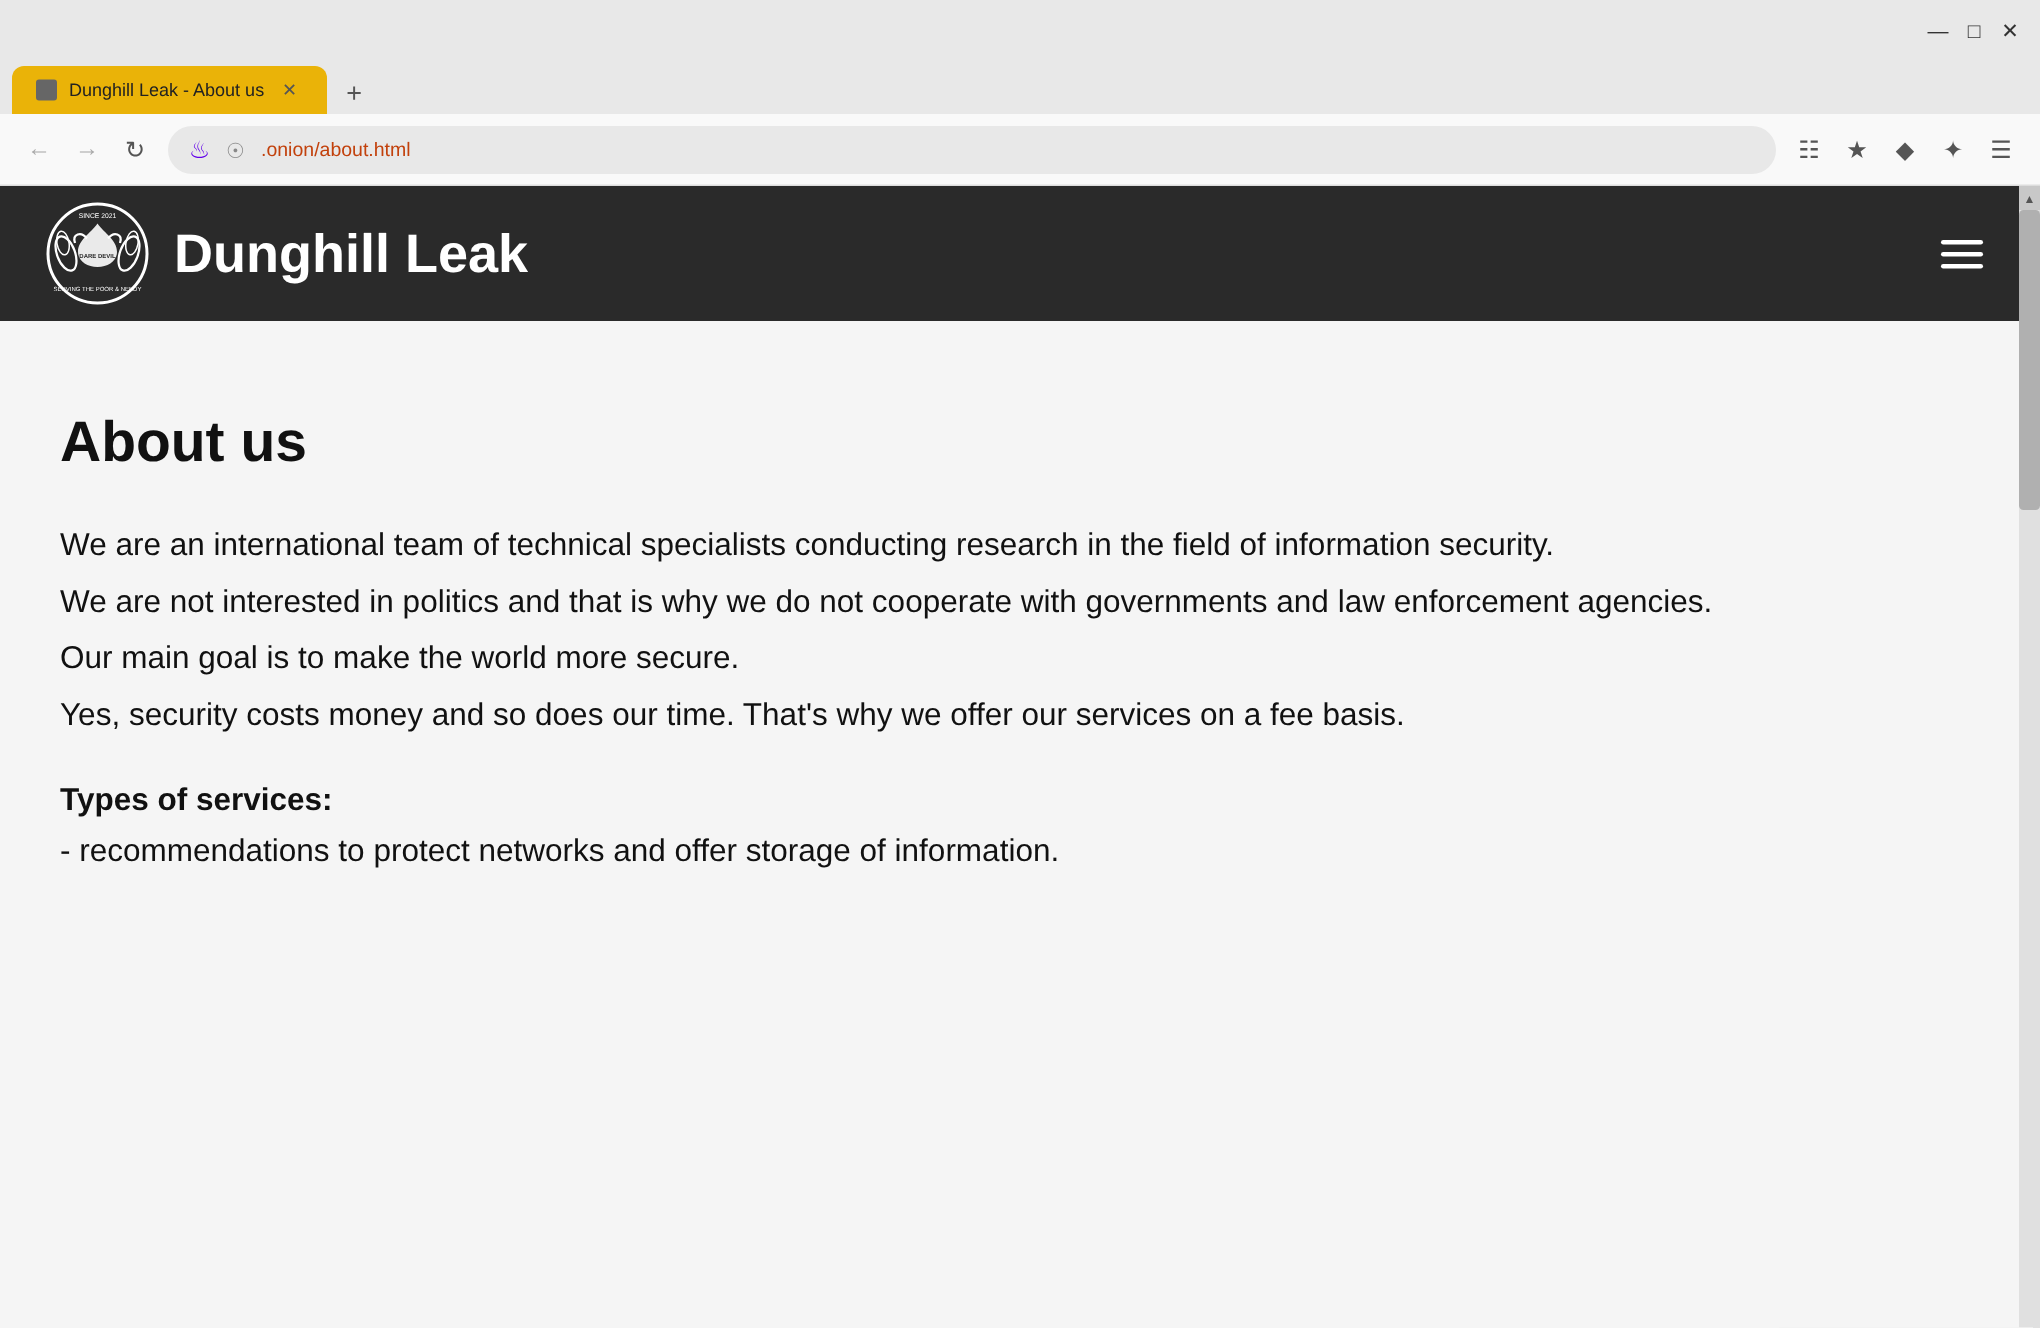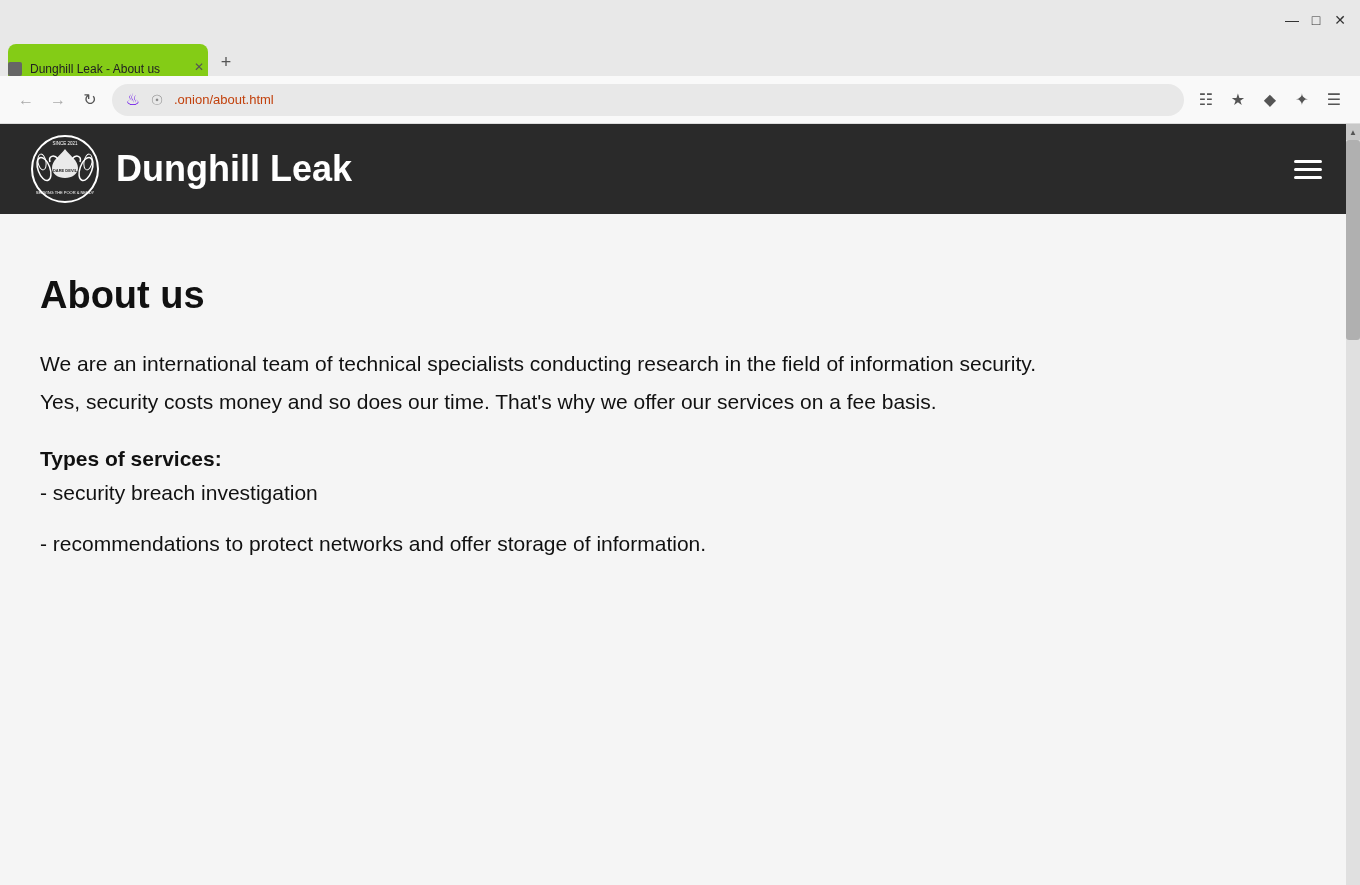--- a/index.html
+++ b/index.html
@@ -42,24 +42,24 @@
     .tab-bar {
       display: flex;
       align-items: flex-end;
       background: #e8e8e8;
       padding: 0 8px;
       height: 36px;
     }
 
     .tab-active {
       display: flex;
-      align-items: flex-end;
-      background: #84cc16;
+      align-items: center;
+      background: #eab308;
       border-radius: 8px 8px 0 0;
-      padding: 0 0;
+      padding: 0 16px;
       height: 32px;
       min-width: 200px;
       max-width: 240px;
       gap: 8px;
       position: relative;
     }
 
     .tab-favicon {
       width: 14px;
       height: 14px;
@@ -389,25 +389,26 @@
       <div class="hamburger-line"></div>
     </button>
   </header>
 
   <div style="position: relative;">
     <div class="site-content">
       <h2 class="page-title">About us</h2>
 
       <div class="page-body">
         <p>We are an international team of technical specialists conducting research in the field of information security.</p>
+        <p>We are not interested in politics and that is why we do not cooperate with governments and law enforcement agencies.</p>
+        <p>Our main goal is to make the world more secure.</p>
         <p>Yes, security costs money and so does our time. That's why we offer our services on a fee basis.</p>
 
         <p class="services-title">Types of services:</p>
 
-        <p class="service-item">- security breach investigation</p>
         <p class="service-item">- recommendations to protect networks and offer storage of information.</p>
       </div>
     </div>
 
     <div class="scrollbar" style="position: absolute; right: 0; top: -90px; height: calc(885px - 124px + 90px);">
       <div class="scrollbar-arrow-up">▲</div>
       <div class="scrollbar-thumb" style="top: 16px;"></div>
 
     </div>
   </div>

